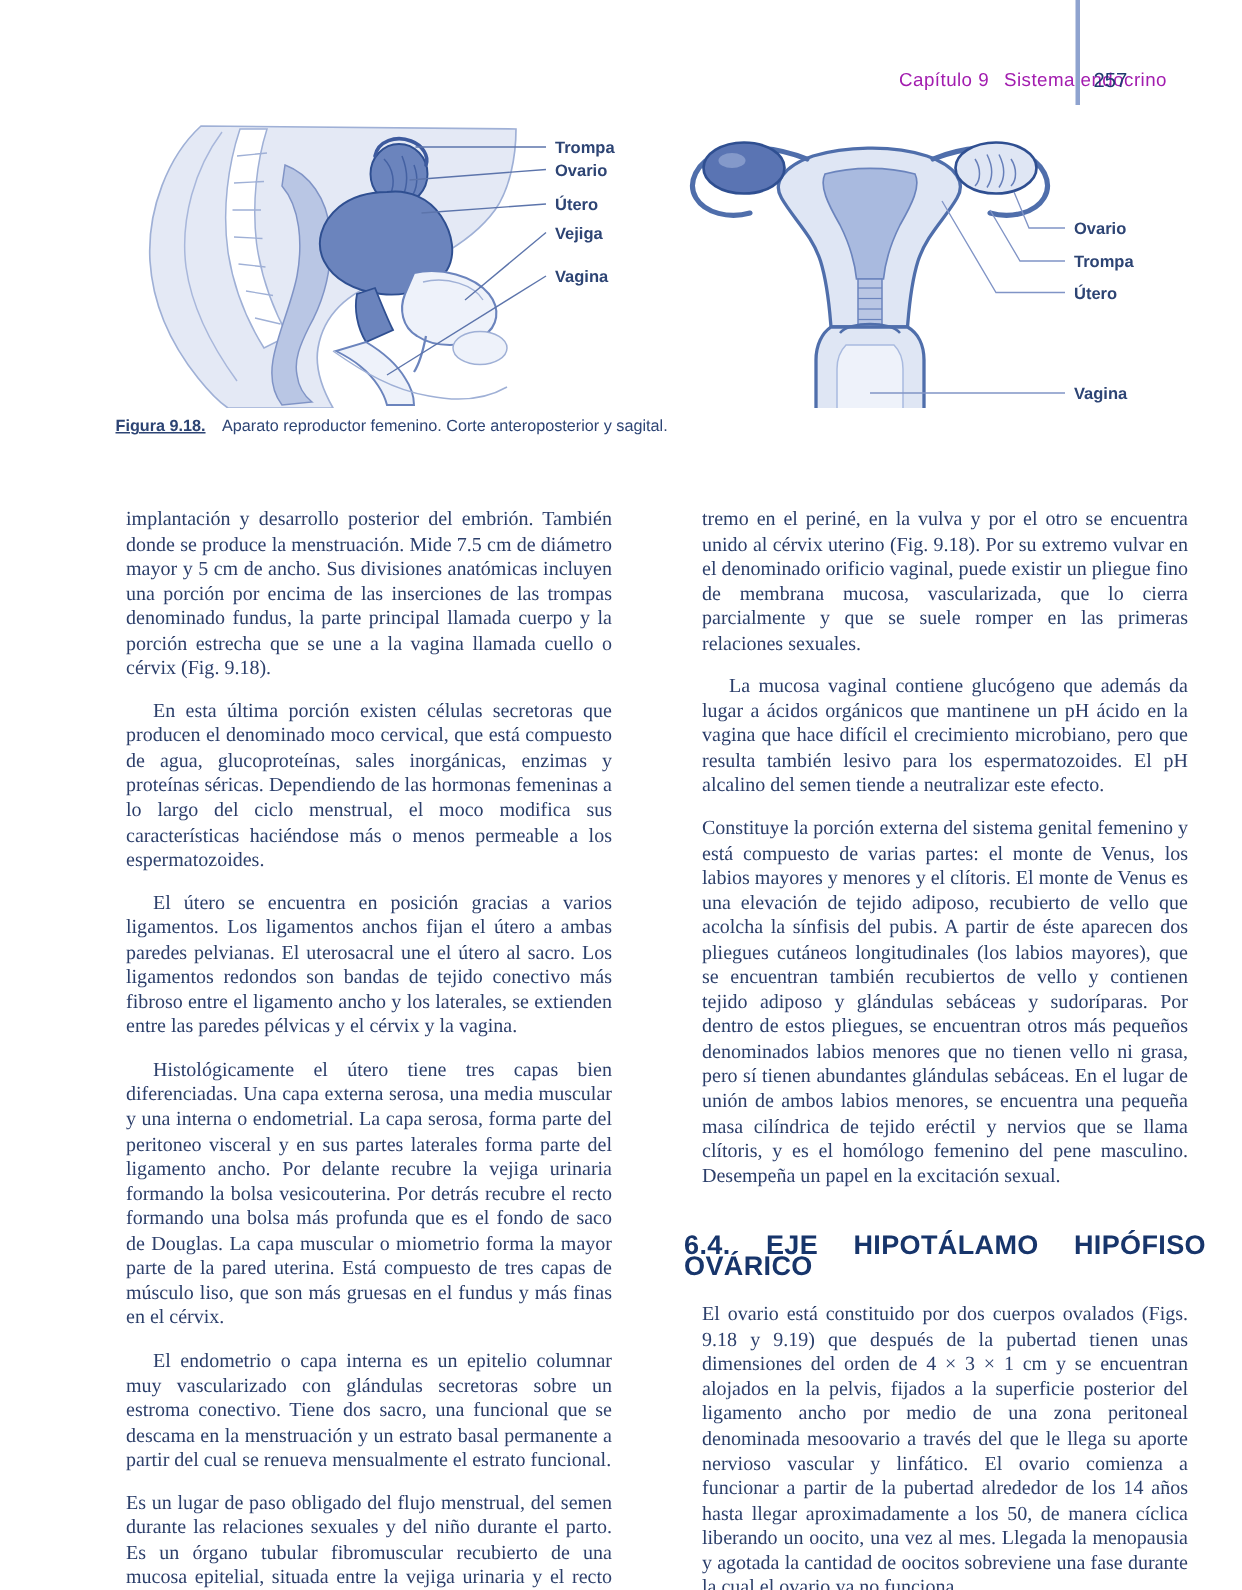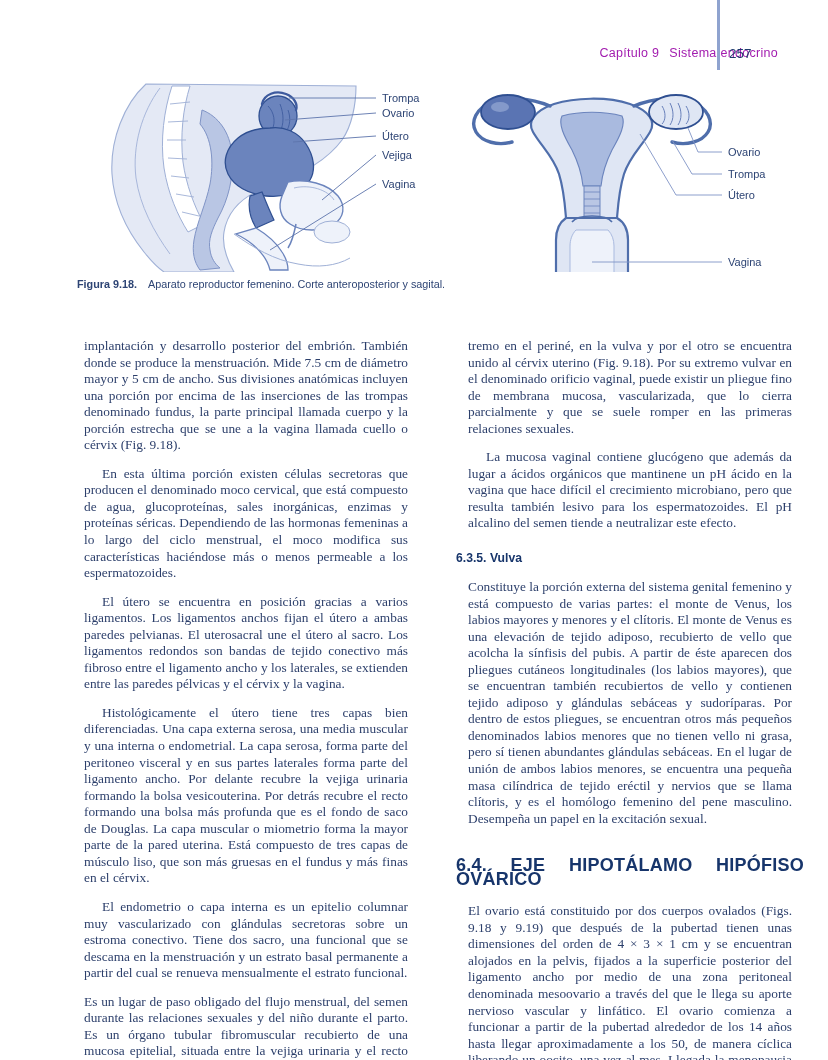--- a/index.html
+++ b/index.html
@@ -56,35 +56,36 @@
   
   #figure-block {
     position: absolute;
     top: 82px;
     left: 72px;
     width: 690px;
     height: 215px;
   }
   #figure-svg-wrap {
     position: absolute;
-    top: 0; left: 12px;
-    width: 690px; height: 190px;
+    top: 0; left: 0;
+    width: 690px; height: 190px; font-weight: bold;
   }
   #figure-caption {
     position: absolute;
     top: 196px;
     left: 5px;
     font-family: "Liberation Sans", sans-serif;
     font-size: 10.8px;
     color: #2d4474;
     white-space: nowrap;
   }
   #figure-caption .fig-label {
     font-weight: bold;
     margin-right: 11px;
+    text-decoration: underline;
   }
 
   
   .column {
     position: absolute;
     top: 326px;
     width: 348px;
     font-size: 13.35px;
     line-height: 16.55px;
     text-align: justify;
@@ -266,17 +267,16 @@
   <p>En esta última porción existen células secretoras que producen el denominado moco cervical, que está compuesto de agua, glucoproteínas, sales inorgánicas, enzimas y proteínas séricas. Dependiendo de las hormonas femeninas a lo largo del ciclo menstrual, el moco modifica sus características haciéndose más o menos permeable a los espermatozoides.</p>
   <p>El útero se encuentra en posición gracias a varios ligamentos. Los ligamentos anchos fijan el útero a ambas paredes pelvianas. El uterosacral une el útero al sacro. Los ligamentos redondos son bandas de tejido conectivo más fibroso entre el ligamento ancho y los laterales, se extienden entre las paredes pélvicas y el cérvix y la vagina.</p>
   <p>Histológicamente el útero tiene tres capas bien diferenciadas. Una capa externa serosa, una media muscular y una interna o endometrial. La capa serosa, forma parte del peritoneo visceral y en sus partes laterales forma parte del ligamento ancho. Por delante recubre la vejiga urinaria formando la bolsa vesicouterina. Por detrás recubre el recto formando una bolsa más profunda que es el fondo de saco de Douglas. La capa muscular o miometrio forma la mayor parte de la pared uterina. Está compuesto de tres capas de músculo liso, que son más gruesas en el fundus y más finas en el cérvix.</p>
   <p>El endometrio o capa interna es un epitelio columnar muy vascularizado con glándulas secretoras sobre un estroma conectivo. Tiene dos sacro, una funcional que se descama en la menstruación y un estrato basal permanente a partir del cual se renueva mensualmente el estrato funcional.</p>
   <p class="no-indent">Es un lugar de paso obligado del flujo menstrual, del semen durante las relaciones sexuales y del niño durante el parto. Es un órgano tubular fibromuscular recubierto de una mucosa epitelial, situada entre la vejiga urinaria y el recto que se abre por un ex-</p>
 </div>
 
 <div class="column" id="col-right">
   <p class="no-indent">tremo en el periné, en la vulva y por el otro se encuentra unido al cérvix uterino (Fig. 9.18). Por su extremo vulvar en el denominado orificio vaginal, puede existir un pliegue fino de membrana mucosa, vascularizada, que lo cierra parcialmente y que se suele romper en las primeras relaciones sexuales.</p>
   <p>La mucosa vaginal contiene glucógeno que además da lugar a ácidos orgánicos que mantinene un pH ácido en la vagina que hace difícil el crecimiento microbiano, pero que resulta también lesivo para los espermatozoides. El pH alcalino del semen tiende a neutralizar este efecto.</p>
-  <h3 class="section-heading">6.3.5. Vulva</h3>
   <p class="no-indent">Constituye la porción externa del sistema genital femenino y está compuesto de varias partes: el monte de Venus, los labios mayores y menores y el clítoris. El monte de Venus es una elevación de tejido adiposo, recubierto de vello que acolcha la sínfisis del pubis. A partir de éste aparecen dos pliegues cutáneos longitudinales (los labios mayores), que se encuentran también recubiertos de vello y contienen tejido adiposo y glándulas sebáceas y sudoríparas. Por dentro de estos pliegues, se encuentran otros más pequeños denominados labios menores que no tienen vello ni grasa, pero sí tienen abundantes glándulas sebáceas. En el lugar de unión de ambos labios menores, se encuentra una pequeña masa cilíndrica de tejido eréctil y nervios que se llama clítoris, y es el homólogo femenino del pene masculino. Desempeña un papel en la excitación sexual.</p>
   <h3 class="section-heading major">6.4. EJE HIPOTÁLAMO HIPÓFISO OVÁRICO</h3>
   <p class="no-indent">El ovario está constituido por dos cuerpos ovalados (Figs. 9.18 y 9.19) que después de la pubertad tienen unas dimensiones del orden de 4 × 3 × 1 cm y se encuentran alojados en la pelvis, fijados a la superficie posterior del ligamento ancho por medio de una zona peritoneal denominada mesoovario a través del que le llega su aporte nervioso vascular y linfático. El ovario comienza a funcionar a partir de la pubertad alrededor de los 14 años hasta llegar aproximadamente a los 50, de manera cíclica liberando un oocito, una vez al mes. Llegada la menopausia y agotada la cantidad de oocitos sobreviene una fase durante la cual el ovario ya no funciona.</p>
 </div>
 
 </body></html>

